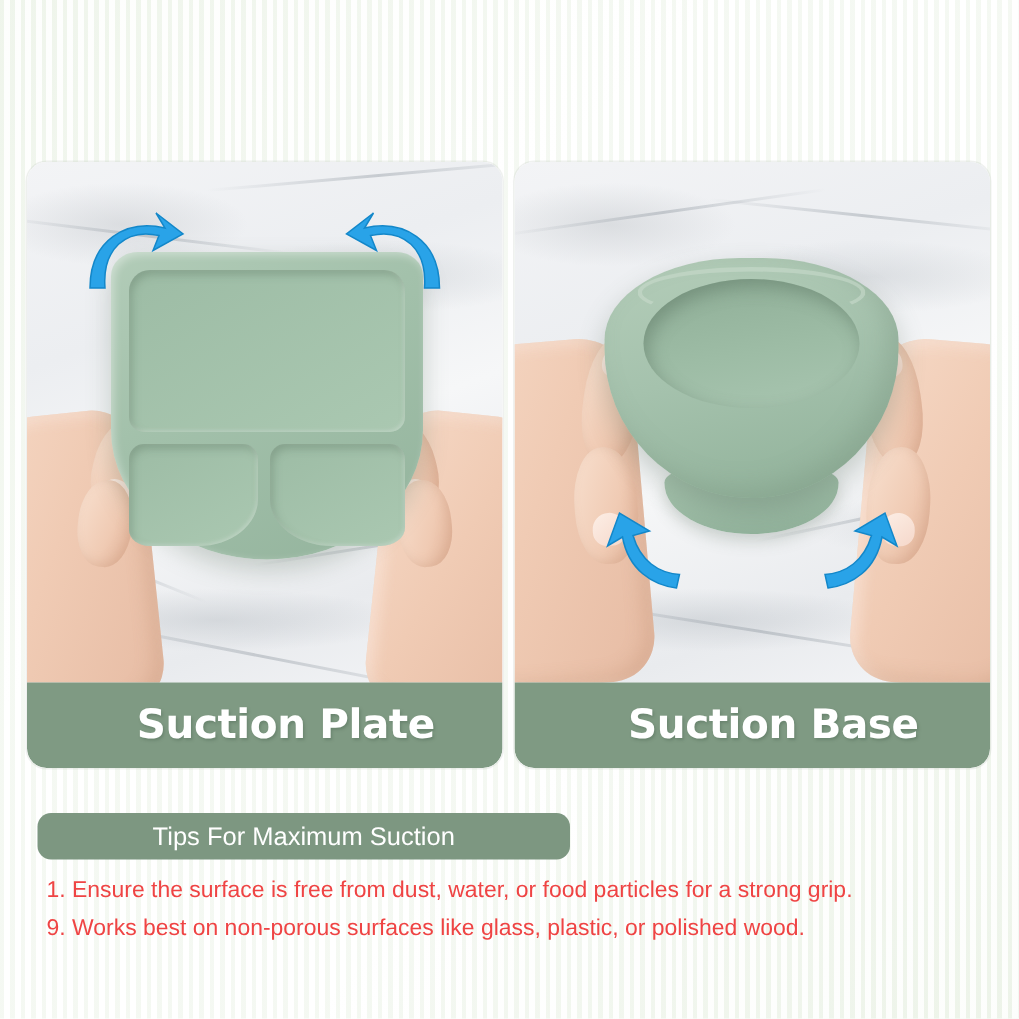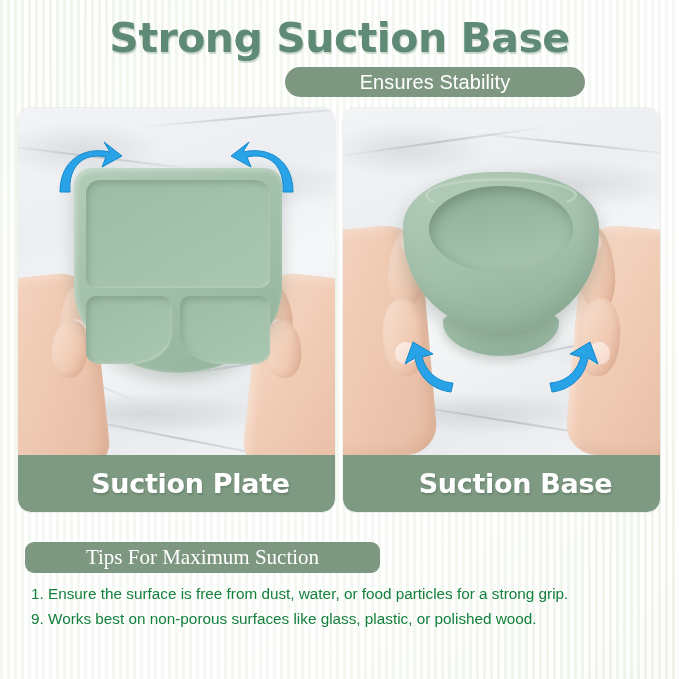--- a/index.html
+++ b/index.html
@@ -186,43 +186,37 @@
 
   
   .tips-pill {
     position:absolute; left:25px; top:542px;
     width:355px; height:31px;
     background:#7d9781;
     border-radius:9px;
     display:flex; align-items:center; justify-content:center;
   }
   .tips-pill span {
-    color:#ffffff; font-size:21px; white-space:nowrap;font-family:Liberation Serif, serif;
+    color:#ffffff; font-size:17px; white-space:nowrap;
   }
   .tips-list {
     position:absolute; left:31px; top:582px; width:620px;
   }
   .tip-row {
     font-size:15.3px;
-    color:#15803d;
+    color:#ef4444;
     line-height:24.5px;
     white-space:nowrap;
   }
 </style>
 </head>
 <body>
 
 <div class="page">
 
-  <div class="header">
-    <div class="title">Strong Suction Base</div>
-    <div class="subtitle-pill">
-      <span>Ensures Stability</span>
-    </div>
-  </div>
 
   <div class="panels">
 
     <div class="panel">
       <div class="photo">
 
         <div class="vein" style="left:-20px; top:36px; width:200px; transform:rotate(7deg);"></div>
         <div class="vein" style="left:120px; top:18px; width:230px; transform:rotate(-5deg);"></div>
         <div class="vein" style="left:10px; top:300px; width:300px; transform:rotate(11deg);"></div>
         <div class="vein" style="left:150px; top:268px; width:190px; transform:rotate(-9deg);"></div>

